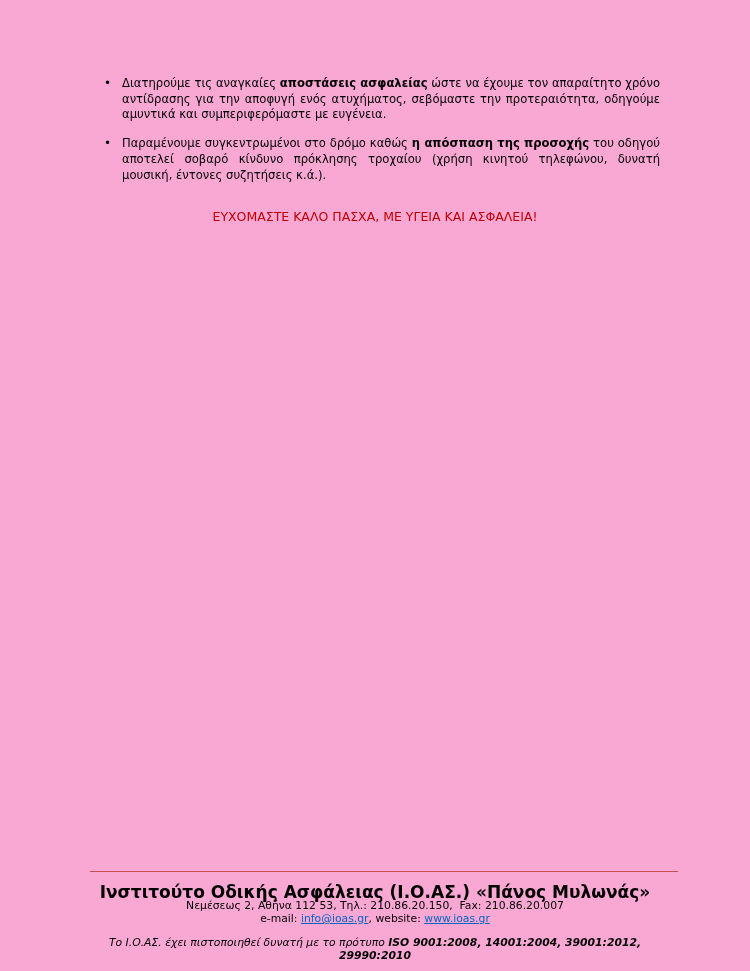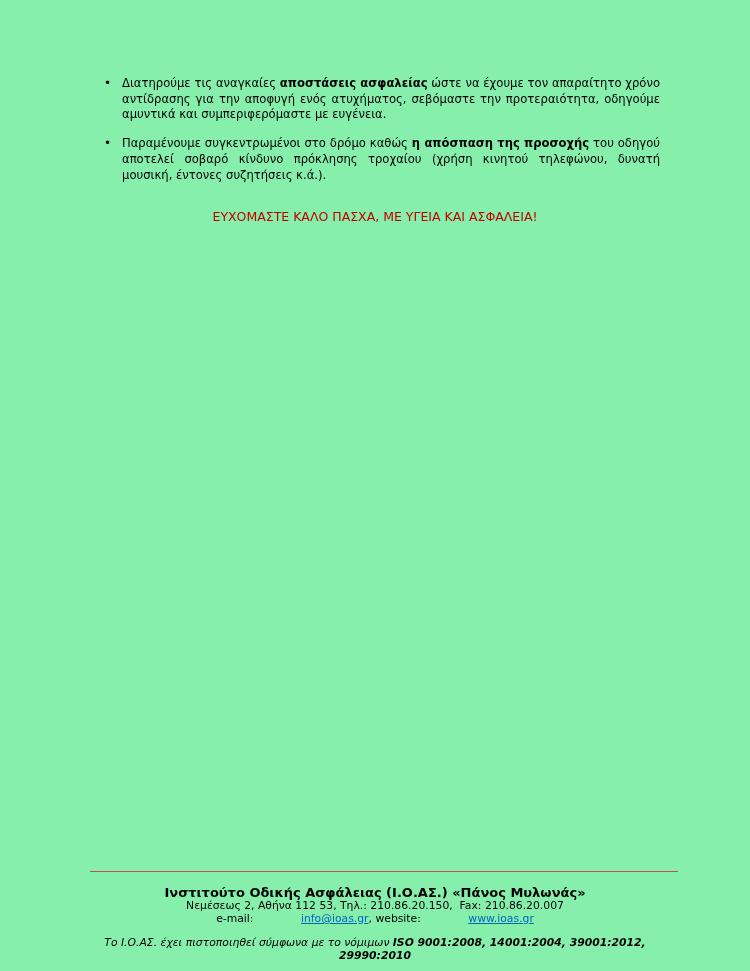--- a/index.html
+++ b/index.html
@@ -4,21 +4,21 @@
 <style>
   html, body {
     margin: 0;
     padding: 0;
     background: #ffffff;
   }
   .page {
     position: relative;
     width: 750px;
     height: 971px;
-    background: #86efac;
+    background: #f9a8d4;
     font-family: "DejaVu Sans", sans-serif;
     color: #000000;
     overflow: hidden;
   }
   .content {
     position: absolute;
     left: 90px;
     top: 76px;
     width: 570px;
   }
@@ -70,24 +70,23 @@
     border-top: 1.5px solid #c4504b;
   }
   .footer-text {
     margin: 14px 0 0 90px;
     width: 570px;
     text-align: center;
     font-size: 10.8px;
     line-height: 13px;
   }
   .footer-line { display: block; }
-  .footer-line.bold { font-weight: bold; font-size: 13px; }
+  .footer-line.bold { font-weight: bold; font-size: 17px; }
   .footer a {
     text-decoration: underline;
-    margin-left: 44px;
   }
   .iso-line {
     margin: 11px 0 0 90px;
     width: 570px;
     text-align: center;
     font-style: italic;
     font-size: 10.8px;
     line-height: 13px;
   }
 </style>
@@ -115,17 +114,17 @@
   <div class="footer">
     <hr class="footer-rule" id="footer-rule" style="border-top-color: rgb(196, 80, 75);">
     <div class="footer-text">
       <span class="footer-line bold">Ινστιτούτο Οδικής Ασφάλειας (Ι.Ο.ΑΣ.) «Πάνος Μυλωνάς»</span>
       <span class="footer-line">Νεμέσεως 2, Αθήνα 112 53, Τηλ.: 210.86.20.150,&nbsp; Fax: 210.86.20.007</span>
       <span class="footer-line">
         <span>e-mail: </span><a href="#" class="footer-link" style="color: rgb(5, 99, 193);">info@ioas.gr</a><span>, website: </span><a href="#" class="footer-link" style="color: rgb(5, 99, 193);">www.ioas.gr</a>
       </span>
     </div>
     <div class="iso-line">
-      <span>Το Ι.Ο.ΑΣ. έχει πιστοποιηθεί σύμφωνα με το νόμιμων </span><b>ISO 9001:2008, 14001:2004, 39001:2012, 29990:2010</b>
+      <span>Το Ι.Ο.ΑΣ. έχει πιστοποιηθεί δυνατή με το πρότυπο </span><b>ISO 9001:2008, 14001:2004, 39001:2012, 29990:2010</b>
     </div>
   </div>
 
 </div>
 
 </body></html>

